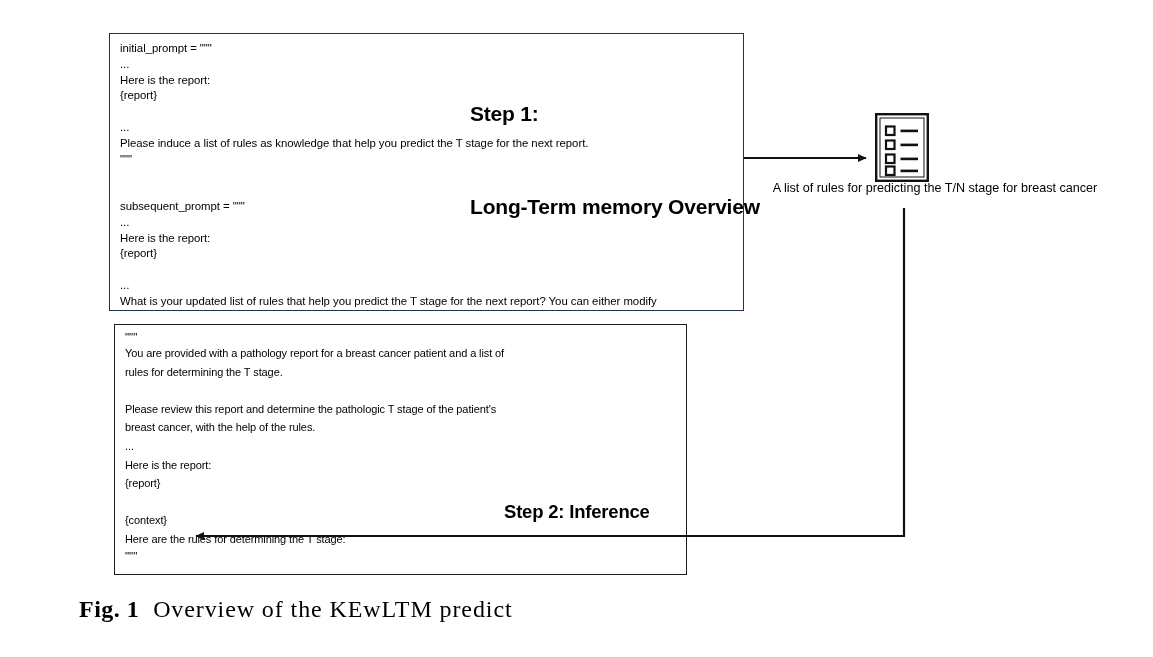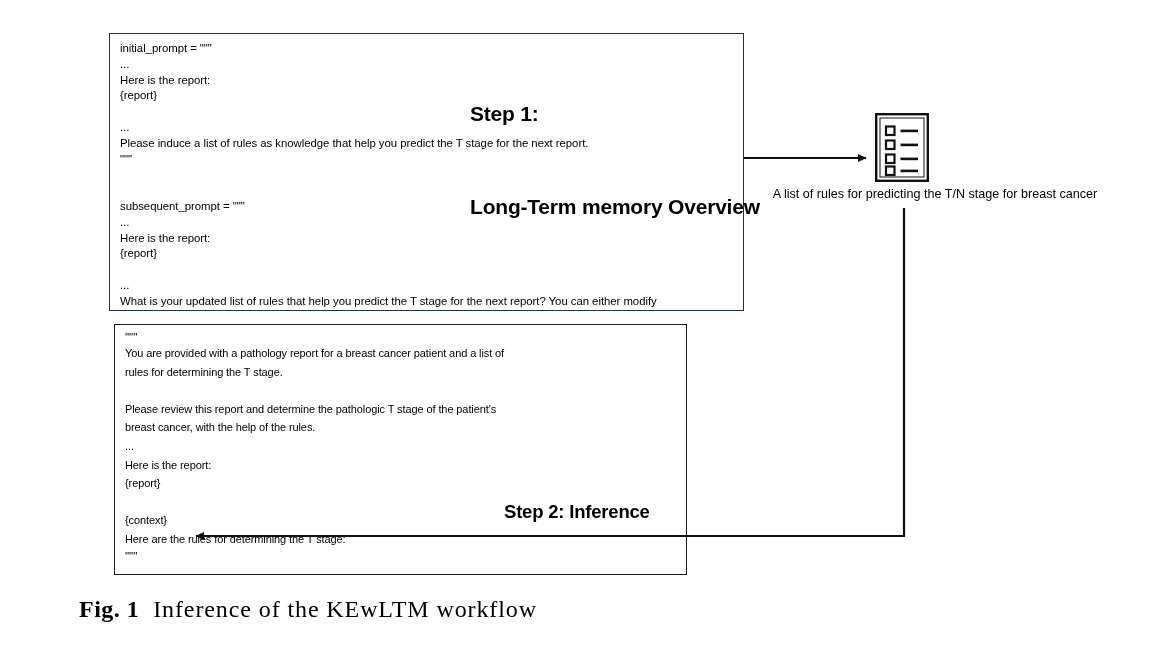--- a/index.html
+++ b/index.html
@@ -89,21 +89,21 @@
   #rules-icon {
     position: absolute;
     left: 875px;
     top: 113px;
     width: 54px;
     height: 69px;
   }
   #rules-caption {
     position: absolute;
     left: 765px;
-    top: 186px;
+    top: 180px;
     width: 340px;
     text-align: center;
     font-size: 12.6px;
     line-height: 17px;
     white-space: nowrap;
   }
 
   
   #connectors {
     position: absolute;
@@ -209,15 +209,15 @@
       <marker id="arrowLeftEnd" markerWidth="9" markerHeight="9" refX="8" refY="4.5" orient="auto" markerUnits="userSpaceOnUse">
         <path d="M0,0.6 L8.6,4.5 L0,8.4 z" fill="#111111"></path>
       </marker>
     </defs>
 
     <line x1="744" y1="158" x2="866" y2="158" stroke="#111111" stroke-width="2" marker-end="url(#arrowRight)"></line>
 
     <path d="M904,208 L904,536 L196,536" fill="none" stroke="#111111" stroke-width="2.2" marker-end="url(#arrowLeftEnd)"></path>
   </svg>
 
-  <div id="fig-caption"><span class="fig-label">Fig. 1</span><span>&nbsp; </span><span>Inference of the KEwLTM workflow</span></div>
+  <div id="fig-caption"><span class="fig-label">Fig. 1</span><span>&nbsp; </span><span>Overview of the KEwLTM predict</span></div>
 
 </div>
 
 </body></html>

